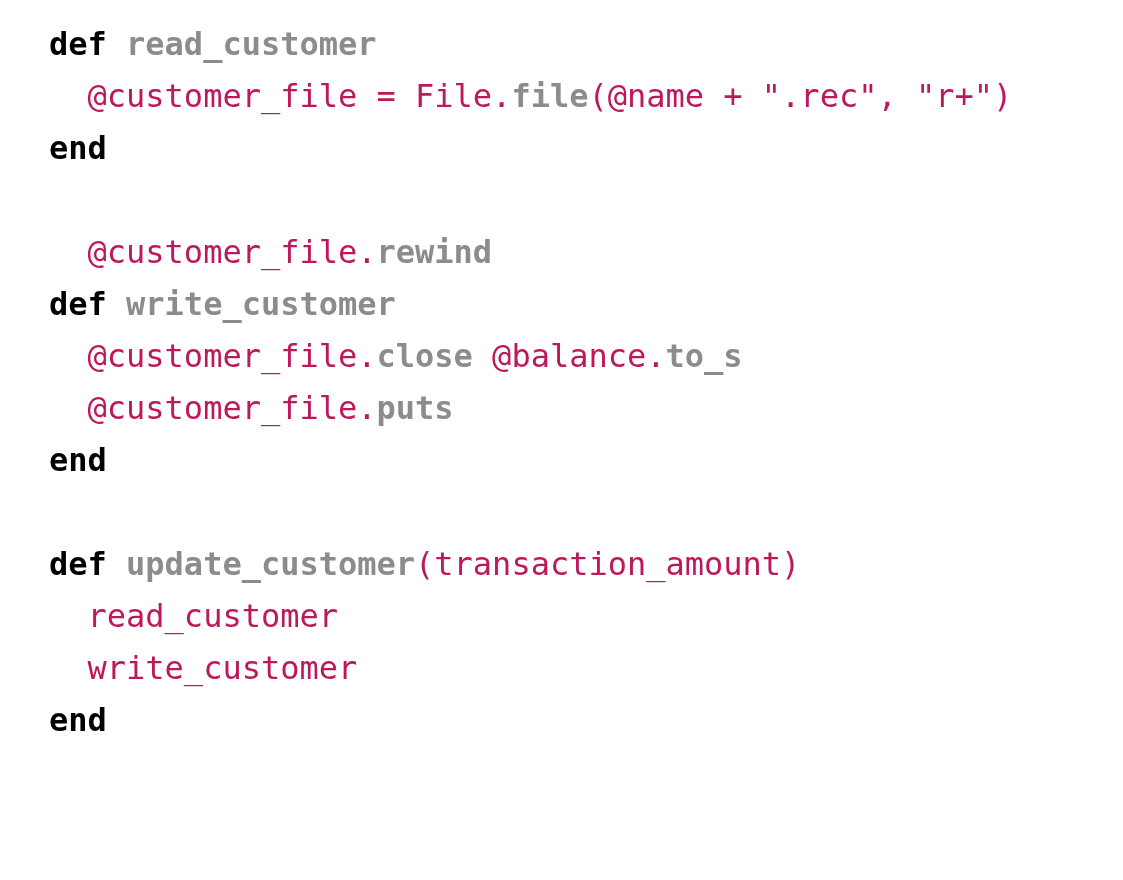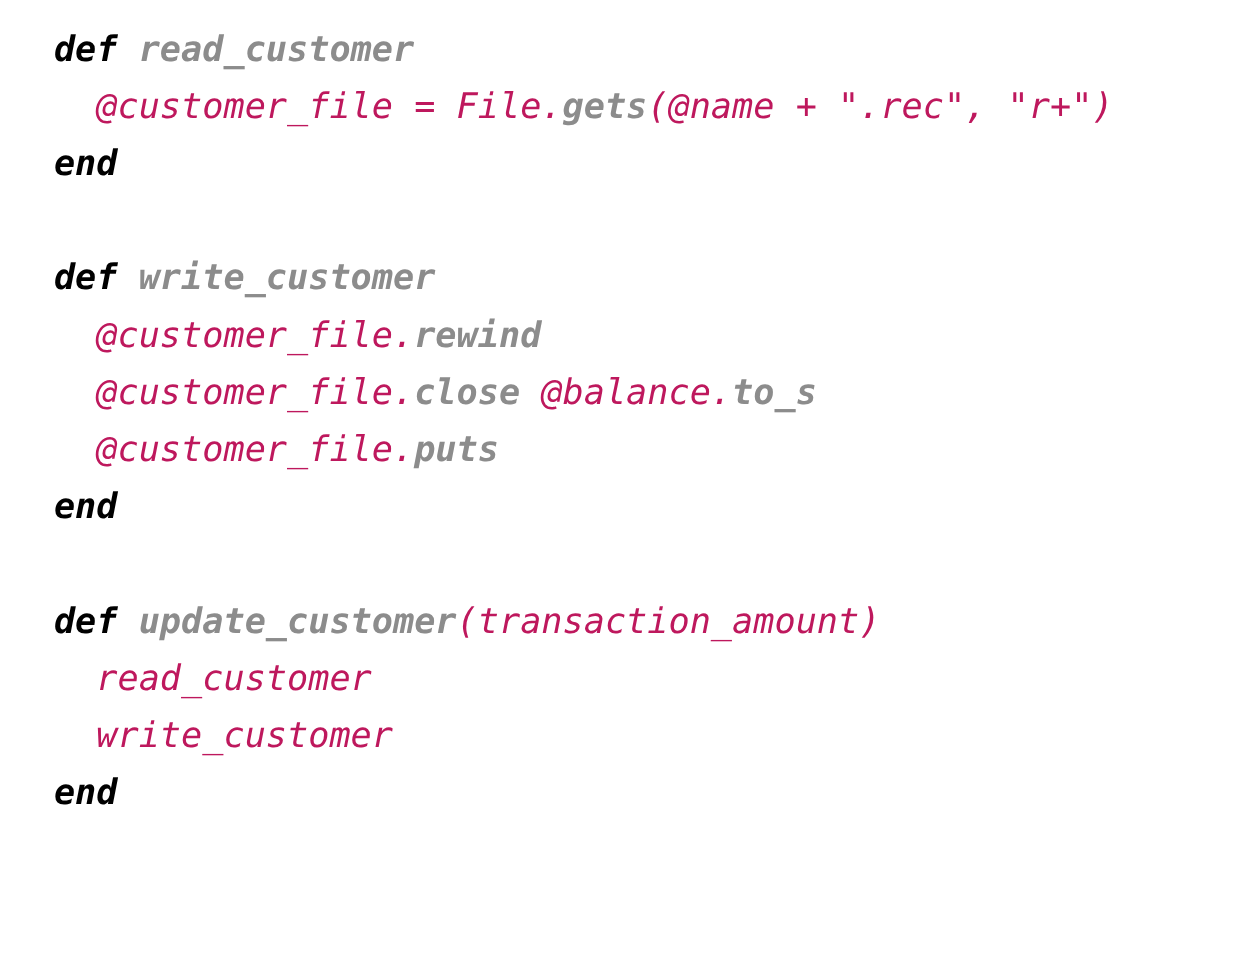--- a/index.html
+++ b/index.html
@@ -28,21 +28,20 @@
     font-size: 32px;
     letter-spacing: 0px;
     color: #000000;
     font-weight: 400;
   }
   .code-line.blank {
     height: 52px;
   }
   .tok {
     white-space: pre;
-    font-style: italic;
   }
   .tok.plain {
     color: #be185d;
     font-weight: 400;
   }
   .tok.keyword {
     color: #000000;
     font-weight: 700;
   }
   .tok.method {
@@ -52,25 +51,25 @@
   .tok.indent {
     color: transparent;
   }
 </style>
 </head>
 <body>
 
 <div id="page">
   <div id="code-block">
       <div class="code-line"><span class="tok keyword">def</span><span class="tok plain"> </span><span class="tok method">read_customer</span></div>
-      <div class="code-line"><span class="tok indent">  </span><span class="tok plain">@customer_file = File.</span><span class="tok method">gets</span><span class="tok plain">(@name + ".rec", "r+")</span></div>
+      <div class="code-line"><span class="tok indent">  </span><span class="tok plain">@customer_file = File.</span><span class="tok method">file</span><span class="tok plain">(@name + ".rec", "r+")</span></div>
       <div class="code-line"><span class="tok keyword">end</span></div>
       <div class="code-line blank"></div>
+      <div class="code-line"><span class="tok indent">  </span><span class="tok plain">@customer_file.</span><span class="tok method">rewind</span></div>
       <div class="code-line"><span class="tok keyword">def</span><span class="tok plain"> </span><span class="tok method">write_customer</span></div>
-      <div class="code-line"><span class="tok indent">  </span><span class="tok plain">@customer_file.</span><span class="tok method">rewind</span></div>
       <div class="code-line"><span class="tok indent">  </span><span class="tok plain">@customer_file.</span><span class="tok method">close</span><span class="tok plain"> @balance.</span><span class="tok method">to_s</span></div>
       <div class="code-line"><span class="tok indent">  </span><span class="tok plain">@customer_file.</span><span class="tok method">puts</span></div>
       <div class="code-line"><span class="tok keyword">end</span></div>
       <div class="code-line blank"></div>
       <div class="code-line"><span class="tok keyword">def</span><span class="tok plain"> </span><span class="tok method">update_customer</span><span class="tok plain">(transaction_amount)</span></div>
       <div class="code-line"><span class="tok indent">  </span><span class="tok plain">read_customer</span></div>
       <div class="code-line"><span class="tok indent">  </span><span class="tok plain">write_customer</span></div>
       <div class="code-line"><span class="tok keyword">end</span></div>
     </div>
 </div>

